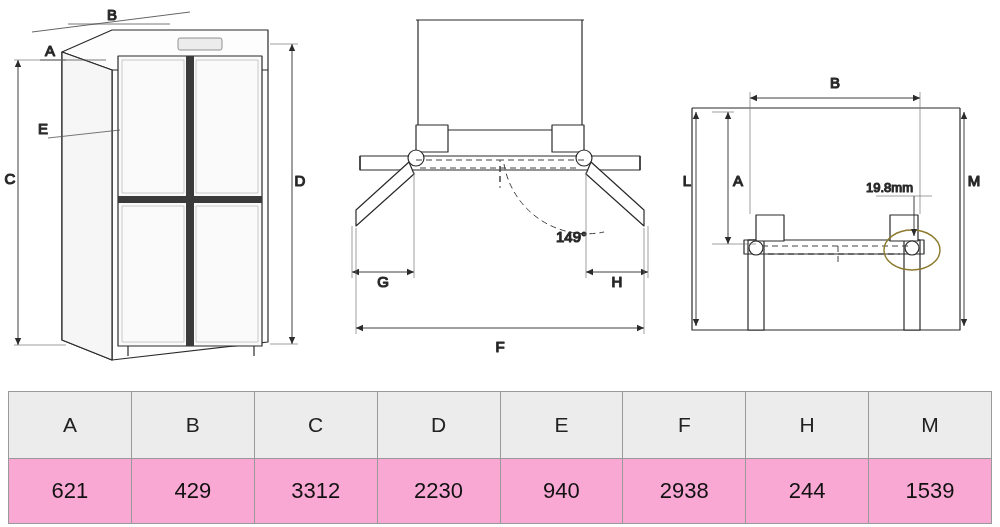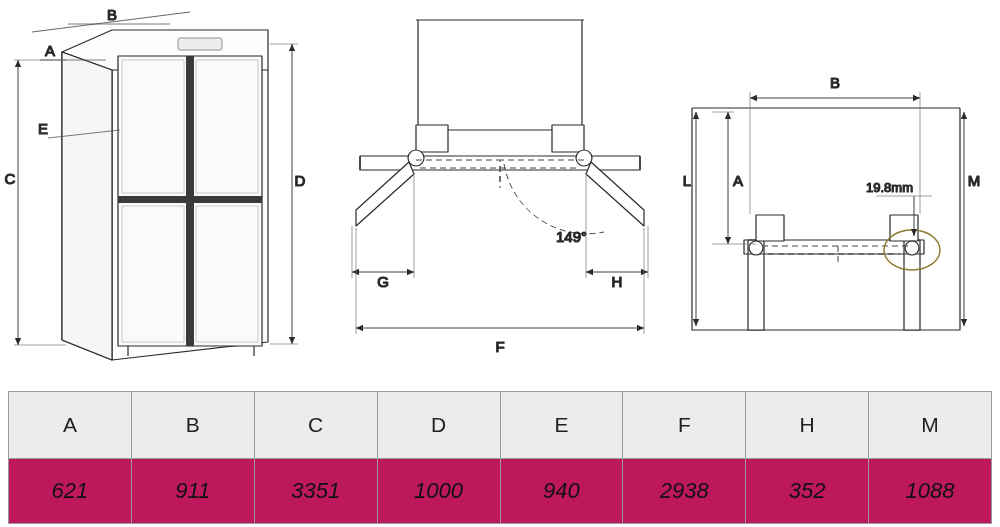--- a/index.html
+++ b/index.html
@@ -42,25 +42,24 @@
     text-align: center;
     font-weight: normal;
   }
   .dim-table th {
     background: #ececec;
     height: 64px;
     font-size: 21px;
     color: #222;
   }
   .dim-table td {
-    background: #be185d;
+    background: #f9a8d4;
     height: 62px;
     font-size: 22px;
     color: #111;
-    font-style: italic;
   }
   .lbl {
     font-size: 15px;
     fill: #111;
     font-family: "Liberation Sans", sans-serif;
   }
   .lbl-sm {
     font-size: 13px;
     fill: #111;
     font-family: "Liberation Sans", sans-serif;
@@ -240,24 +239,24 @@
         <th>D</th>
         <th>E</th>
         <th>F</th>
         <th>H</th>
         <th>M</th>
       </tr>
     </thead>
     <tbody>
       <tr>
         <td>621</td>
-        <td>911</td>
-        <td>3351</td>
-        <td>1000</td>
+        <td>429</td>
+        <td>3312</td>
+        <td>2230</td>
         <td>940</td>
         <td>2938</td>
-        <td>352</td>
-        <td>1088</td>
+        <td>244</td>
+        <td>1539</td>
       </tr>
     </tbody>
   </table>
 
 </div>
 
 </body></html>

